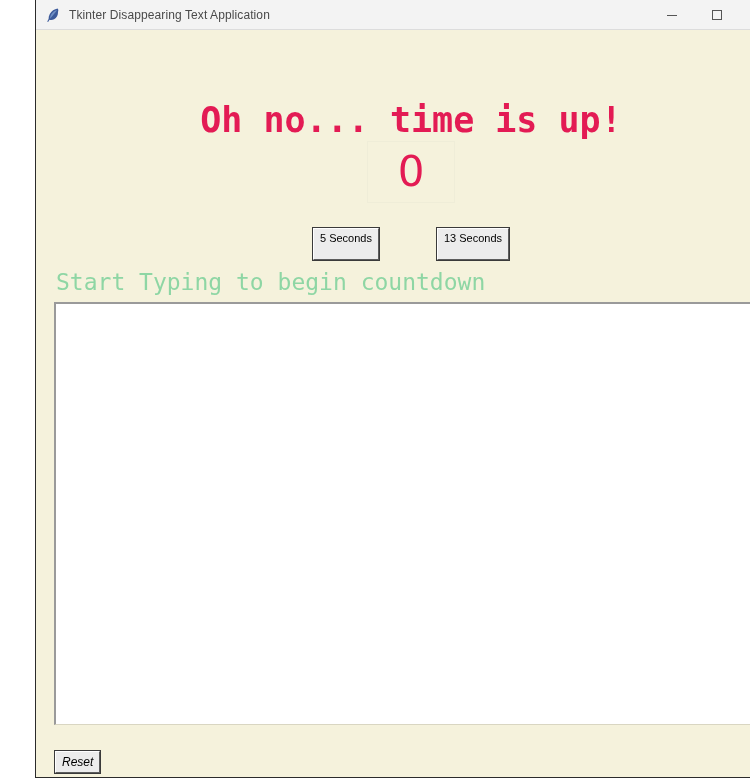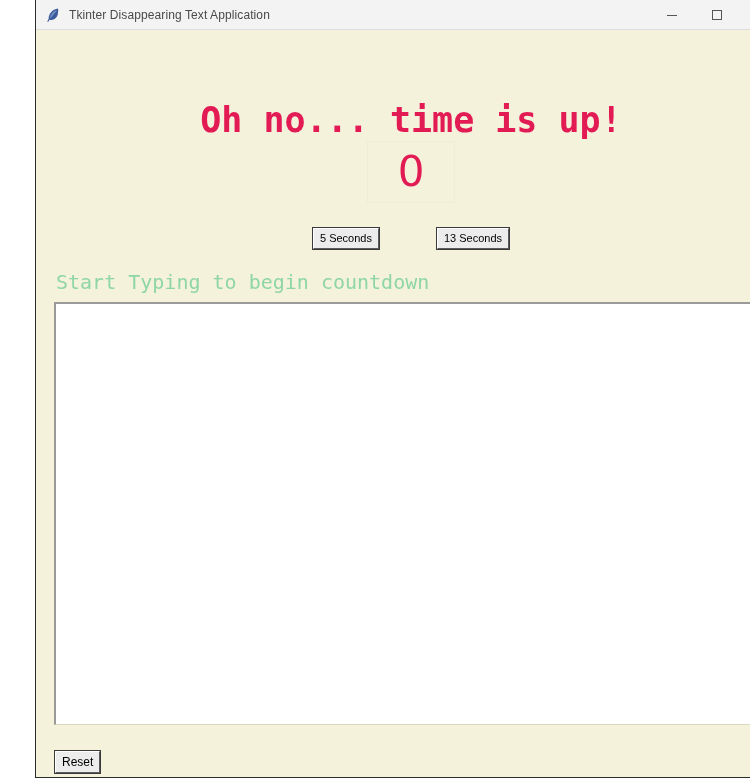--- a/index.html
+++ b/index.html
@@ -121,38 +121,38 @@
     gap: 58px;
   }
 
   
   .w32btn {
     font-family: "Liberation Sans", sans-serif;
     font-size: 11px;
     line-height: 13px;
     color: #000000;
     background: #ececec;
-    padding: 3px 6px 3px 6px;
+    padding: 3px 6px 14px 6px;
     border-top: 1px solid #ffffff;
     border-left: 1px solid #ffffff;
     border-right: 1px solid #5c5c5c;
     border-bottom: 1px solid #5c5c5c;
     box-shadow: 0 0 0 1px #3a3a3a;
     outline: none;
     cursor: default;
     white-space: nowrap;
     box-sizing: border-box;
   }
 
   .prompt {
     position: absolute;
     left: 20px;
     top: 239px;
     font-family: "DejaVu Sans Mono", "Liberation Mono", monospace;
-    font-size: 20px;
+    font-size: 23px;
     line-height: 26px;
     color: #8ed6a4;
     white-space: pre;
   }
 
   .textarea-wrap {
     position: absolute;
     left: 18px;
     top: 272px;
     width: 709px;
@@ -181,20 +181,21 @@
 
   .reset-wrap {
     position: absolute;
     left: 19px;
     top: 721px;
   }
   .reset-btn {
     font-size: 12px;
     line-height: 14px;
     padding: 3px 6px;
+    font-style: italic;
   }
 
   
   .edge-nub {
     position: absolute;
     right: 0px;
     top: 306px;
     width: 5px;
     height: 28px;
     background: #b9b6a6;

